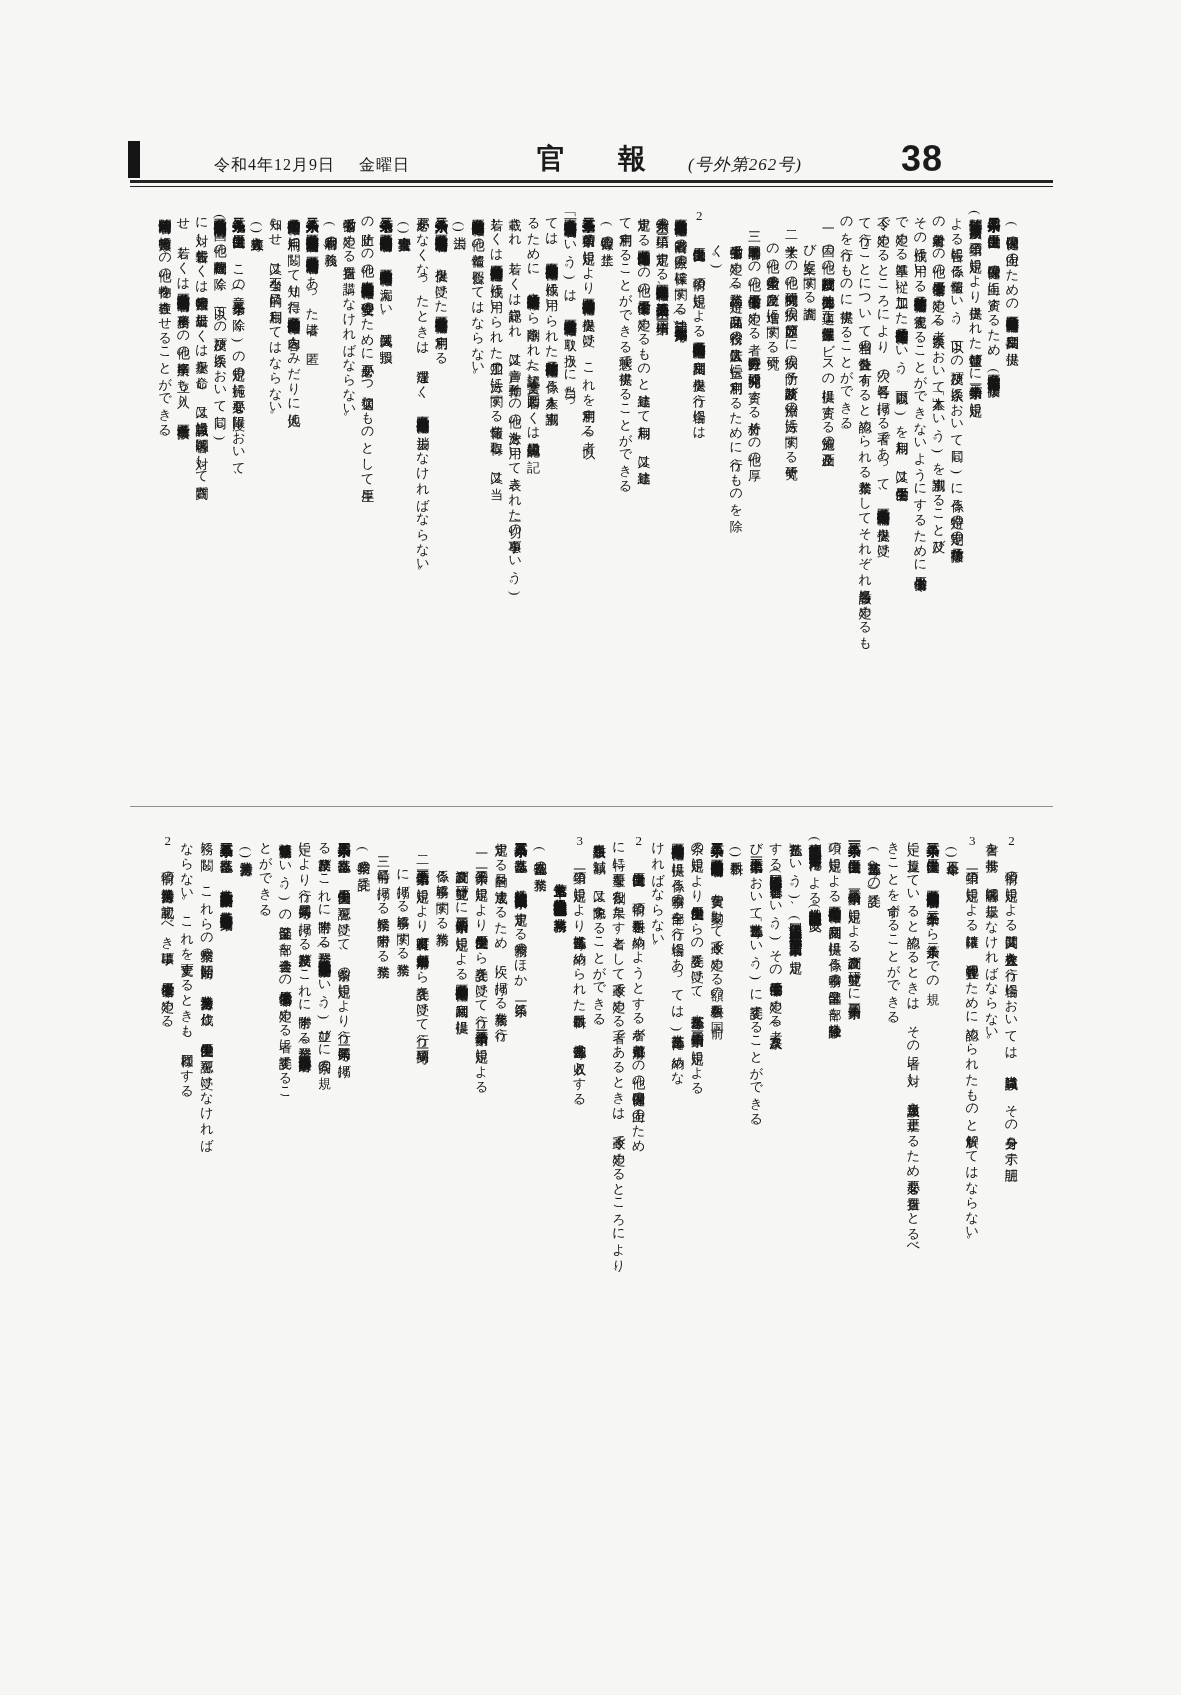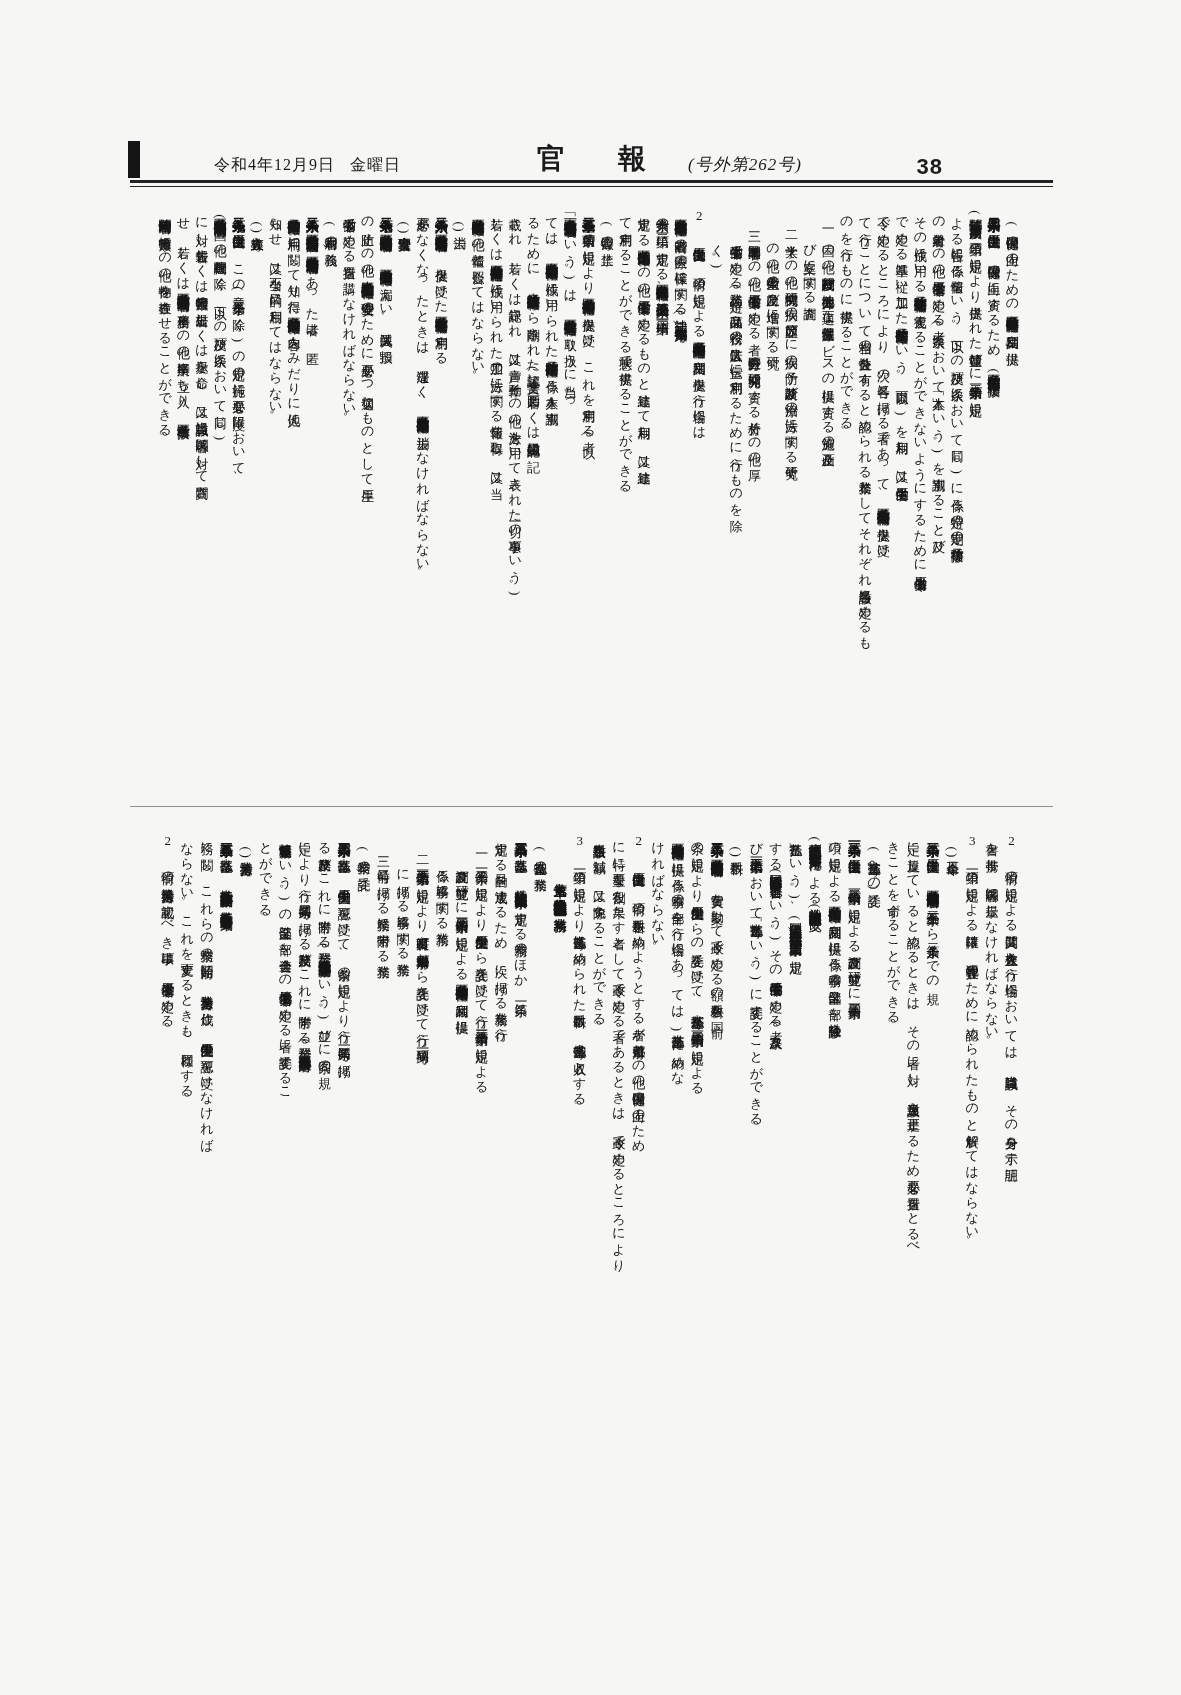--- a/index.html
+++ b/index.html
@@ -10,24 +10,24 @@
     color:#1b1b1b;
     position:relative;
     overflow:hidden;
   }
   .page{position:absolute;inset:0;}
 
   
   .corner-mark{position:absolute;left:128px;top:141px;width:12px;height:37px;background:#151515;}
   .masthead{position:absolute;left:130px;top:138px;width:923px;height:42px;}
   .m-date{position:absolute;left:84px;bottom:4px;font-size:16px;letter-spacing:1px;white-space:nowrap;}
-  .m-weekday{margin-left:15px;}
+  .m-weekday{margin-left:24px;}
   .m-title{position:absolute;left:50%;transform:translateX(-50%);bottom:2px;font-size:28px;font-weight:600;letter-spacing:1.9em;text-indent:1.9em;white-space:nowrap;text-align:center;}
   .m-issue{position:absolute;left:558px;bottom:4px;font-size:17px;letter-spacing:1px;white-space:nowrap;font-style:italic;}
-  .m-page{position:absolute;right:110px;bottom:0;font-size:22px;font-weight:bold;font-family:"Liberation Sans","DejaVu Sans",sans-serif;letter-spacing:1px;}
+  .m-page{position:absolute;right:110px;bottom:0;font-size:36px;font-weight:bold;font-family:"Liberation Sans","DejaVu Sans",sans-serif;letter-spacing:1px;}
   .rule-thick{position:absolute;left:130px;top:180px;width:923px;height:0;border-top:3px solid #232323;}
   .rule-thin{position:absolute;left:130px;top:186px;width:923px;height:0;border-top:1px solid #232323;}
 
   
   .band{
     position:absolute;
     writing-mode:vertical-rl;
     text-orientation:mixed;
     font-size:13px;
     letter-spacing:0.45px;

